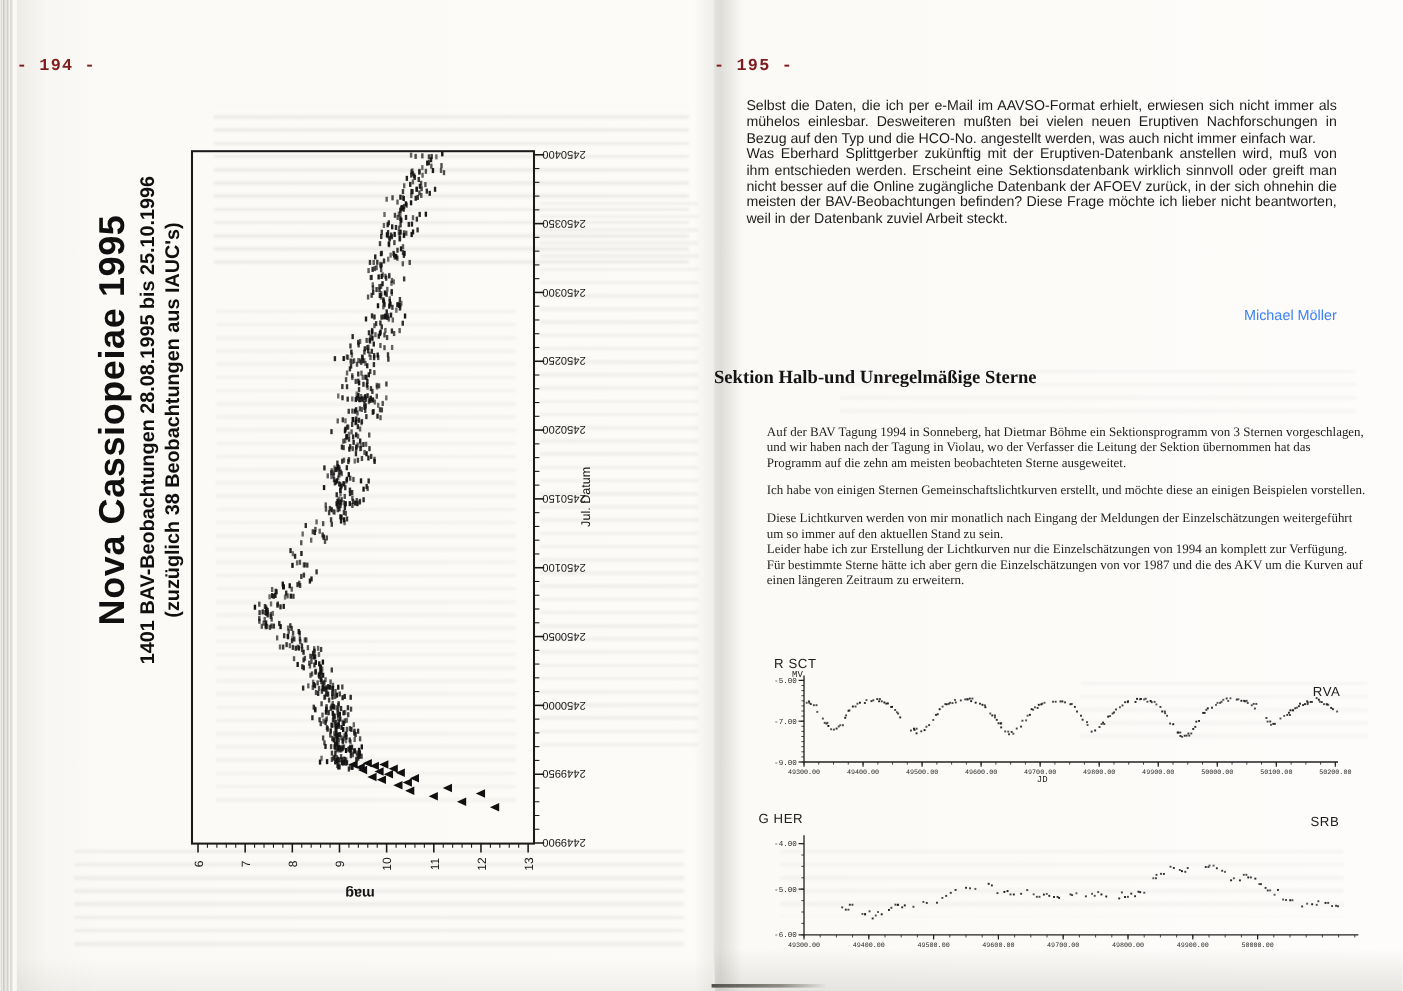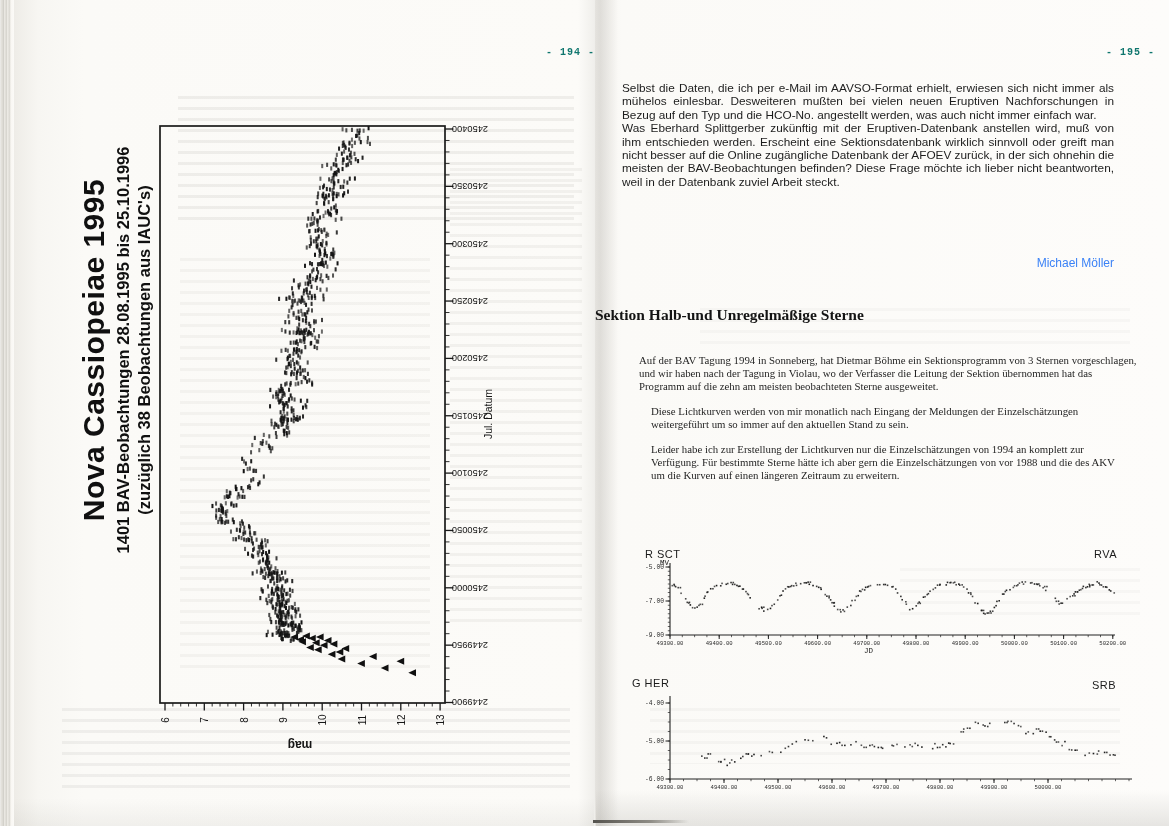--- a/index.html
+++ b/index.html
@@ -14,47 +14,47 @@
     background:linear-gradient(90deg,rgba(0,0,0,0) 0,rgba(80,78,70,0.07) 40%,rgba(80,78,70,0.13) 55%,rgba(0,0,0,0) 100%);}
   #bottom-line{position:absolute;left:593px;top:820px;width:96px;height:3px;
     background:linear-gradient(90deg,#55534e,#8f8d86 60%,rgba(0,0,0,0));}
   #bottom-shadow-right{position:absolute;left:596px;top:790px;width:573px;height:36px;
     background:linear-gradient(180deg,rgba(0,0,0,0),rgba(110,108,100,0.16));}
   #bottom-shadow-left{position:absolute;left:14px;top:798px;width:580px;height:28px;
     background:linear-gradient(180deg,rgba(0,0,0,0),rgba(110,108,100,0.08));}
   .ghost{position:absolute;pointer-events:none;filter:blur(0.7px);
     background:repeating-linear-gradient(180deg,rgba(0,0,0,0) 0 8px,rgba(105,103,98,0.12) 8px 11px);}
   .pg-num{position:absolute;font-family:"Liberation Mono",monospace;font-weight:bold;
-    font-size:10px;letter-spacing:1px;color:#0f766e;text-align:right;}
+    font-size:14px;letter-spacing:1px;color:#7f1d1d;text-align:left;}
   #pg-194{left:14px;top:47px;width:581px;}
   #pg-195{left:595px;top:47px;width:560px;}
   
   #nova-title-box{position:absolute;left:76px;top:96px;width:84px;height:508px;}
   #nova-title-rot{position:absolute;left:0;top:508px;width:508px;height:84px;
     transform:rotate(-90deg);transform-origin:0 0;text-align:center;color:#101010;}
   #nova-title-line1{font-size:30px;font-weight:bold;line-height:36px;letter-spacing:0.5px;}
   #nova-title-line2{font-size:16.5px;font-weight:bold;line-height:22px;}
   #nova-title-line3{font-size:16.5px;font-weight:bold;line-height:21px;}
   
   #intro-block{position:absolute;left:622px;top:82px;width:492px;font-size:11.8px;
     line-height:13.4px;text-align:justify;color:#1c1c1c;}
   #intro-block p{margin:0;}
   #signature{position:absolute;left:622px;top:256px;width:492px;text-align:right;
     font-size:12px;color:#3b82f6;}
   #section-heading{position:absolute;left:595px;top:306px;width:560px;text-align:left;
     font-family:"Liberation Serif",serif;font-weight:bold;font-size:15.5px;color:#141414;}
   #section-block{position:absolute;left:639px;top:354px;width:501px;
     font-family:"Liberation Serif",serif;font-size:10.8px;line-height:13px;color:#1f1f1f;}
   .sp{margin:0 0 10px 0;}
-  .sp.tight{margin:12px;}
+  .sp.tight{margin:0;}
   
   .chart-lab{position:absolute;color:#1b1b1b;text-align:right;}
   #rsct-title{left:645px;top:548px;font-size:11px;letter-spacing:0.5px;}
   #rsct-mv{left:660px;top:559px;font-size:7.5px;font-family:"Liberation Mono",monospace;}
-  #rsct-type{left:1094px;top:548px;font-size:11px;letter-spacing:0.5px;}
+  #rsct-type{left:1094px;top:571px;font-size:11px;letter-spacing:0.5px;}
   #rsct-jd{left:864px;top:647px;font-size:7.5px;font-family:"Liberation Mono",monospace;}
   #gher-title{left:632px;top:677px;font-size:11px;letter-spacing:0.5px;}
   #gher-type{left:1092px;top:679px;font-size:11px;letter-spacing:0.5px;}
   svg{position:absolute;overflow:visible;}
   svg text{font-family:"Liberation Sans",sans-serif;fill:#161616;}
   svg text.mono{font-family:"Liberation Mono",monospace;fill:#2a2a2a;}
 </style>
 </head>
 <body>
 
@@ -1103,22 +1103,23 @@
   </svg>
 
 <div id="intro-block">
   <p>Selbst die Daten, die ich per e-Mail im AAVSO-Format erhielt, erwiesen sich nicht immer als mühelos einlesbar. Desweiteren mußten bei vielen neuen Eruptiven Nachforschungen in Bezug auf den Typ und die HCO-No. angestellt werden, was auch nicht immer einfach war.</p>
   <p>Was Eberhard Splittgerber zukünftig mit der Eruptiven-Datenbank anstellen wird, muß von ihm entschieden werden. Erscheint eine Sektionsdatenbank wirklich sinnvoll oder greift man nicht besser auf die Online zugängliche Datenbank der AFOEV zurück, in der sich ohnehin die meisten der BAV-Beobachtungen befinden? Diese Frage möchte ich lieber nicht beantworten, weil in der Datenbank zuviel Arbeit steckt.</p>
 </div>
 <div id="signature">Michael Möller</div>
 <div id="section-heading">Sektion Halb-und Unregelmäßige Sterne</div>
 <div id="section-block">
   <p class="sp">Auf der BAV Tagung 1994 in Sonneberg, hat Dietmar Böhme ein Sektionsprogramm von 3 Sternen vorgeschlagen, und wir haben nach der Tagung in Violau, wo der Verfasser die Leitung der Sektion übernommen hat das Programm auf die zehn am meisten beobachteten Sterne ausgeweitet.</p>
+  <p class="sp">Ich habe von einigen Sternen Gemeinschaftslichtkurven erstellt, und möchte diese an einigen Beispielen vorstellen.</p>
   <p class="sp tight">Diese Lichtkurven werden von mir monatlich nach Eingang der Meldungen der Einzelschätzungen weitergeführt um so immer auf den aktuellen Stand zu sein.</p>
-  <p class="sp tight">Leider habe ich zur Erstellung der Lichtkurven nur die Einzelschätzungen von 1994 an komplett zur Verfügung. Für bestimmte Sterne hätte ich aber gern die Einzelschätzungen von vor 1988 und die des AKV um die Kurven auf einen längeren Zeitraum zu erweitern.</p>
+  <p class="sp tight">Leider habe ich zur Erstellung der Lichtkurven nur die Einzelschätzungen von 1994 an komplett zur Verfügung. Für bestimmte Sterne hätte ich aber gern die Einzelschätzungen von vor 1987 und die des AKV um die Kurven auf einen längeren Zeitraum zu erweitern.</p>
 </div>
 
 <div class="chart-lab" id="rsct-title">R SCT</div>
 <div class="chart-lab" id="rsct-mv">MV</div>
 <div class="chart-lab" id="rsct-type">RVA</div>
 <div class="chart-lab" id="rsct-jd">JD</div>
 <svg id="rsct-svg" style="left:632px;top:547px" width="500" height="112" viewBox="0 0 500 112">
     <line x1="38" y1="16" x2="38" y2="88" stroke="#222" stroke-width="1.1"></line>
     <line x1="38" y1="88" x2="483" y2="88" stroke="#222" stroke-width="1.1"></line>
     <line x1="35.8" y1="20" x2="38" y2="20" stroke="#222" stroke-width="0.7"></line>

